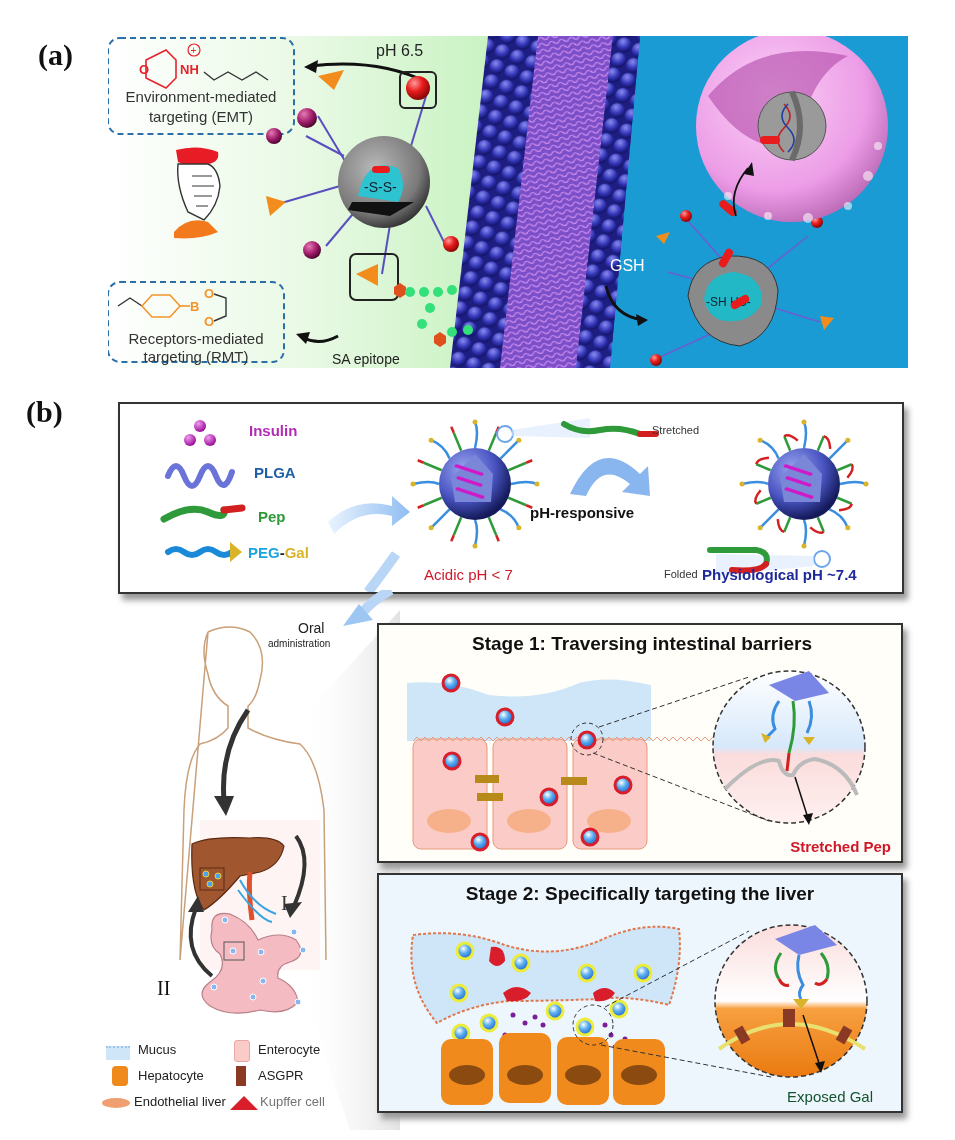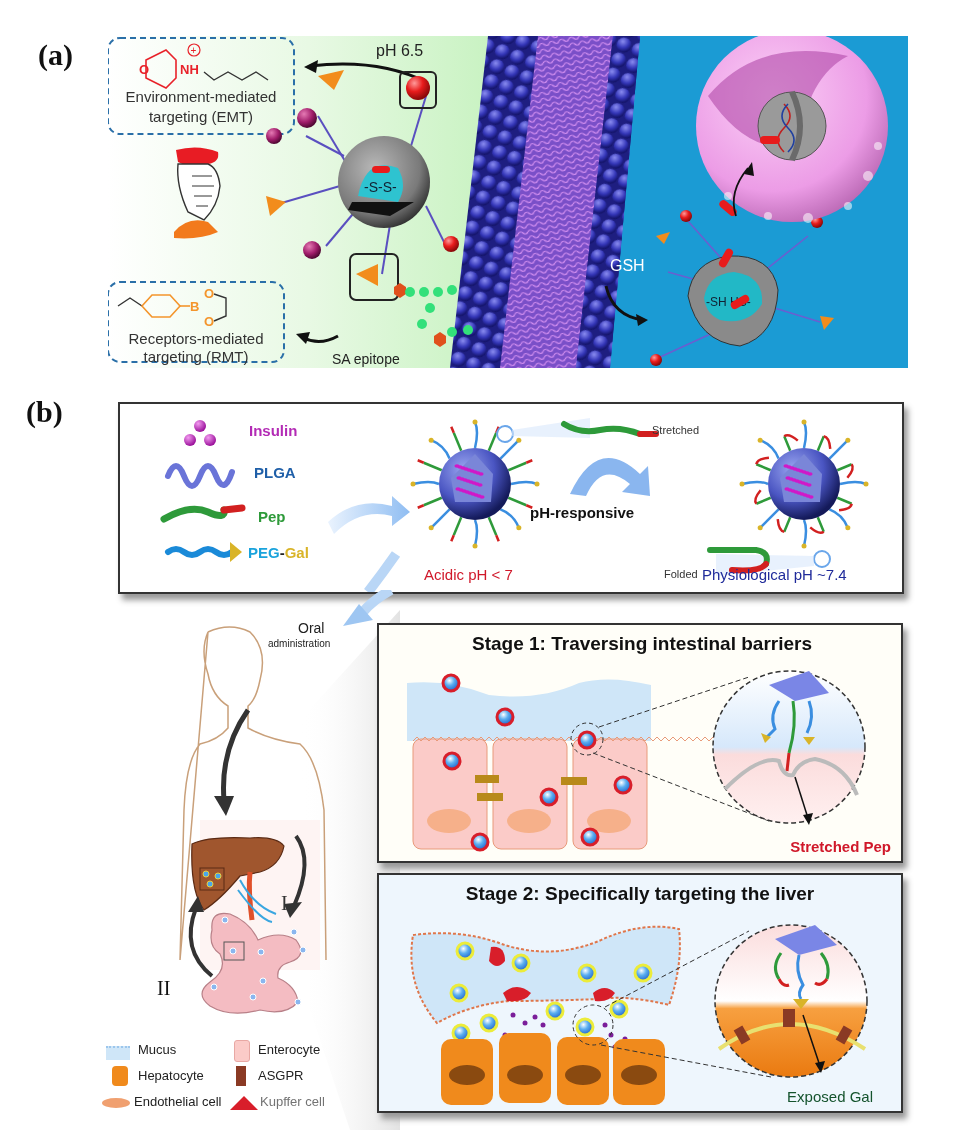--- a/index.html
+++ b/index.html
@@ -369,21 +369,21 @@
     <path d="M276 150 Q262 170 248 188" stroke="#b9d6f6" stroke-width="10" fill="none"></path>
   </svg>
 
   <span class="txt" style="left:129px; top:18px; font-size:15px; font-weight:bold; color:#b32bb5;">Insulin</span>
   <span class="txt" style="left:134px; top:60px; font-size:15px; font-weight:bold; color:#1f5fa8;">PLGA</span>
   <span class="txt" style="left:138px; top:104px; font-size:15px; font-weight:bold; color:#2e9a3a;">Pep</span>
   <span class="txt" style="left:128px; top:140px; font-size:15px; font-weight:bold;">
     <span style="color:#1aa3dc;">PEG</span><span style="color:#222;">-</span><span style="color:#d9b428;">Gal</span>
   </span>
   <span class="txt" style="left:304px; top:162px; font-size:15px; font-weight:normal; color:#d0182a;">Acidic pH &lt; 7</span>
-  <span class="txt" style="left:582px; top:162px; font-size:15px; font-weight:normal; color:#1f2a9a;">Physiological pH ~7.4</span>
+  <span class="txt" style="left:582px; top:162px; font-size:15px; font-weight:bold; color:#1f2a9a;">Physiological pH ~7.4</span>
   <span class="txt" style="left:410px; top:100px; font-size:15px; font-weight:bold; color:#111;">pH-responsive</span>
   <span class="txt" style="left:532px; top:20px; font-size:11px; color:#333;">Stretched</span>
   <span class="txt" style="left:544px; top:164px; font-size:11px; color:#333;">Folded</span>
 </div>
 
 <svg class="abs" style="left:325px; top:590px;" width="70" height="50">
   <path d="M66 0 Q48 10 38 22" stroke="#b9d6f6" stroke-width="10" fill="none"></path>
   <polygon points="18,36 34,14 48,30" fill="#9ec6f2"></polygon>
 </svg>
 <div class="txt" style="left:298px; top:620px; font-size:14px; color:#222;">Oral</div>
@@ -446,21 +446,21 @@
   <div class="abs" style="left:0; top:26px;">
     <span class="abs" style="left:6px; top:-2px; width:16px; height:20px; background:#f08a1c; border-radius:4px;"></span>
     <span class="txt" style="left:32px; top:0; font-size:13px; color:#222;">Hepatocyte</span>
   </div>
   <div class="abs" style="left:128px; top:26px;">
     <span class="abs" style="left:2px; top:-2px; width:10px; height:20px; background:#8a3a24;"></span>
     <span class="txt" style="left:24px; top:0; font-size:13px; color:#222;">ASGPR</span>
   </div>
   <div class="abs" style="left:-4px; top:52px;">
     <span class="abs" style="left:0; top:4px; width:28px; height:10px; background:#f0a070; border-radius:50%;"></span>
-    <span class="txt" style="left:32px; top:0; font-size:13px; color:#222;">Endothelial cell</span>
+    <span class="txt" style="left:32px; top:0; font-size:13px; color:#222;">Endothelial liver</span>
   </div>
   <div class="abs" style="left:124px; top:52px;">
     <span class="abs" style="left:0; top:2px; width:0; height:0; border-left:14px solid transparent; border-right:14px solid transparent; border-bottom:14px solid #d81e2a;"></span>
     <span class="txt" style="left:30px; top:0; font-size:13px; color:#737373;">Kupffer cell</span>
   </div>
 </div>
 
 <div class="abs" style="left:377px; top:623px; width:522px; height:236px; border:2px solid #333; background:#fffef8; box-shadow:4px 6px 6px #999;">
   <div class="txt" style="left:0; width:526px; text-align:center; top:8px; font-size:19px; font-weight:bold; color:#111;">Stage 1: Traversing intestinal barriers</div>
   <svg class="abs" style="left:0; top:0;" width="522" height="236">

